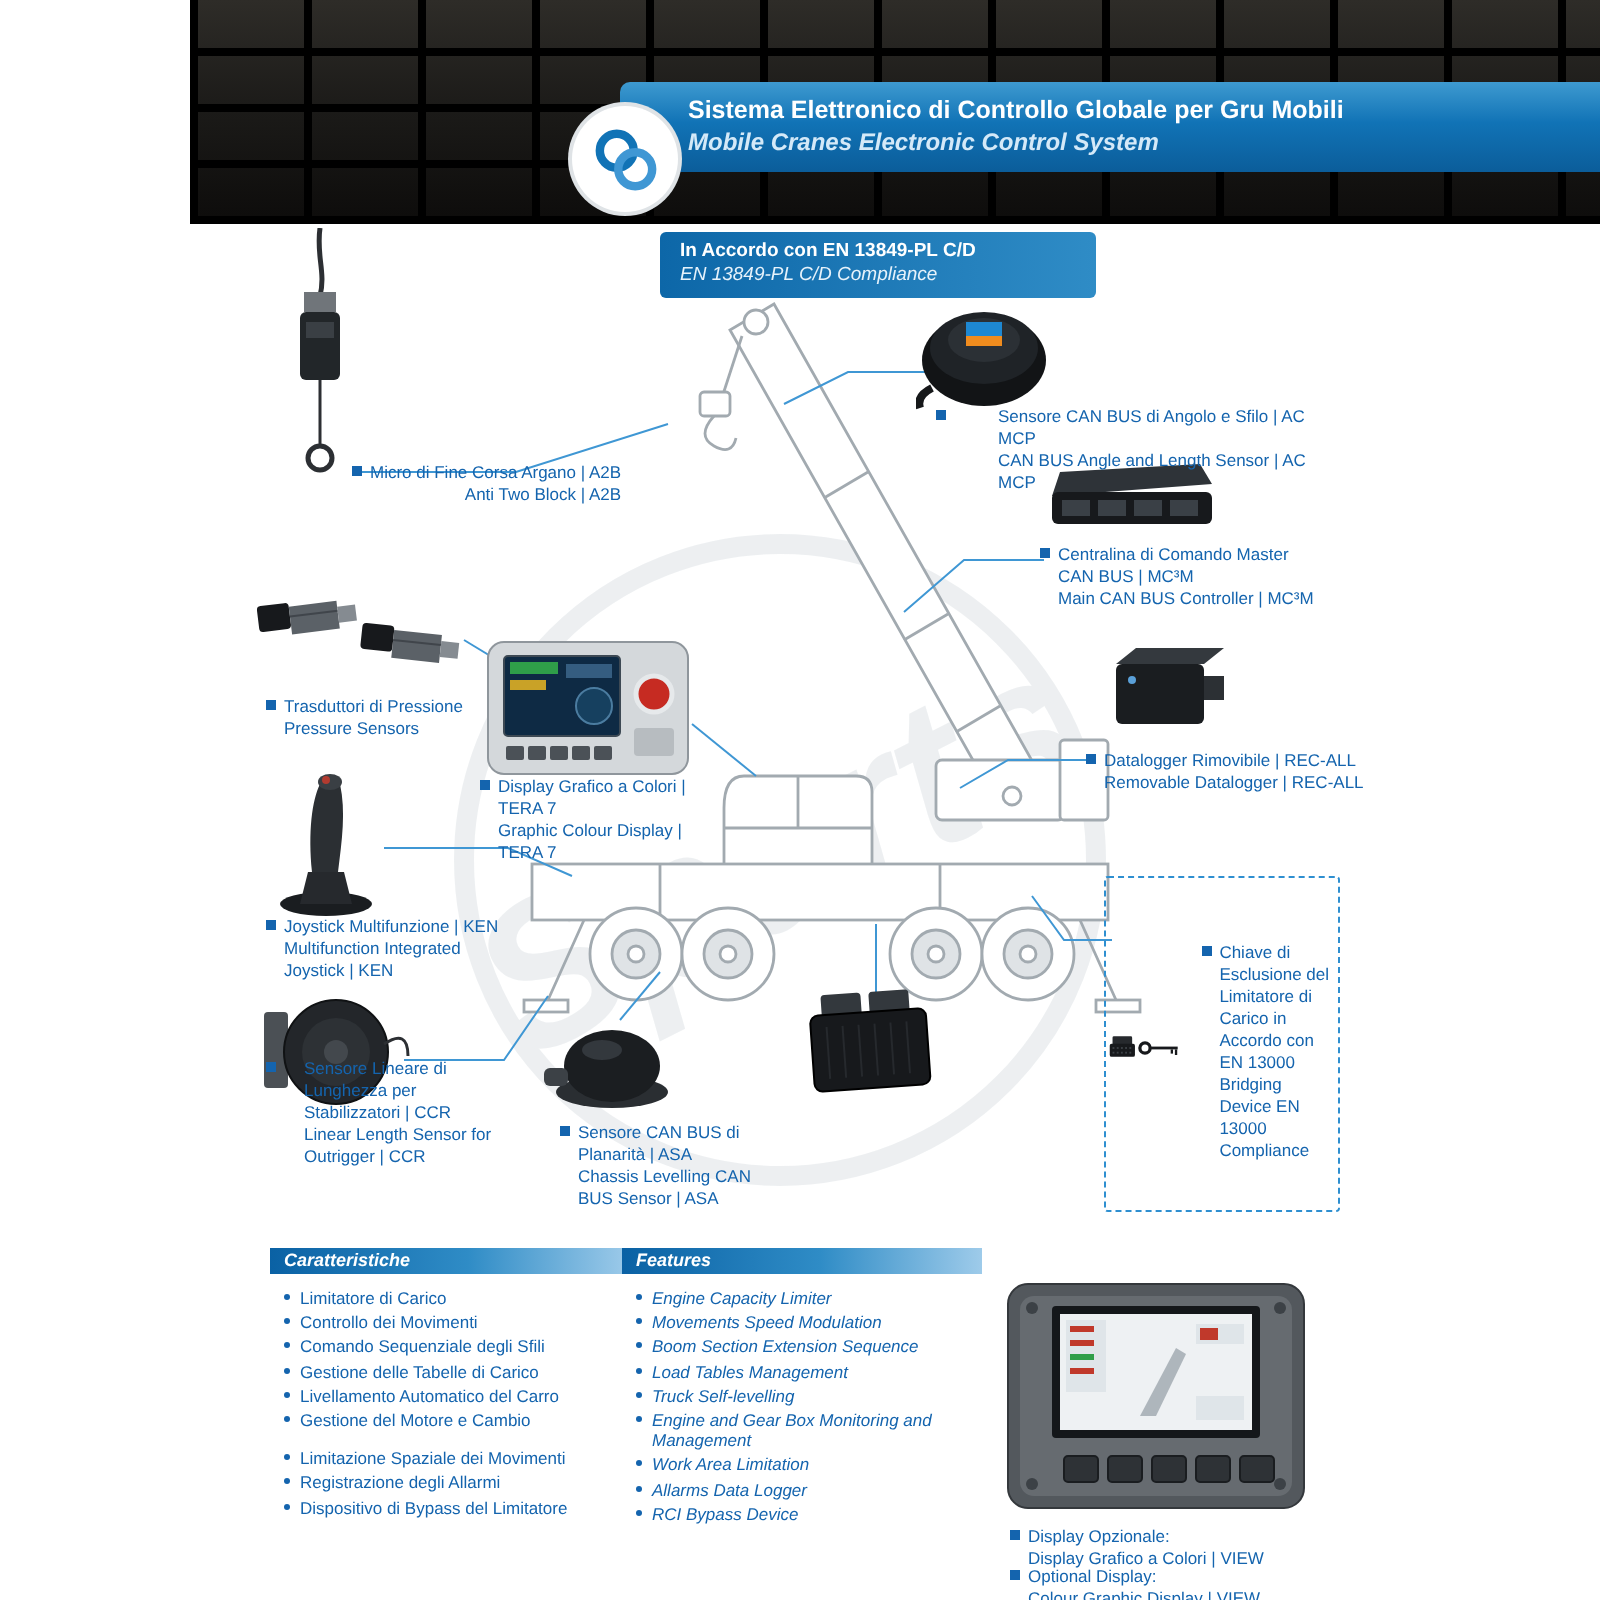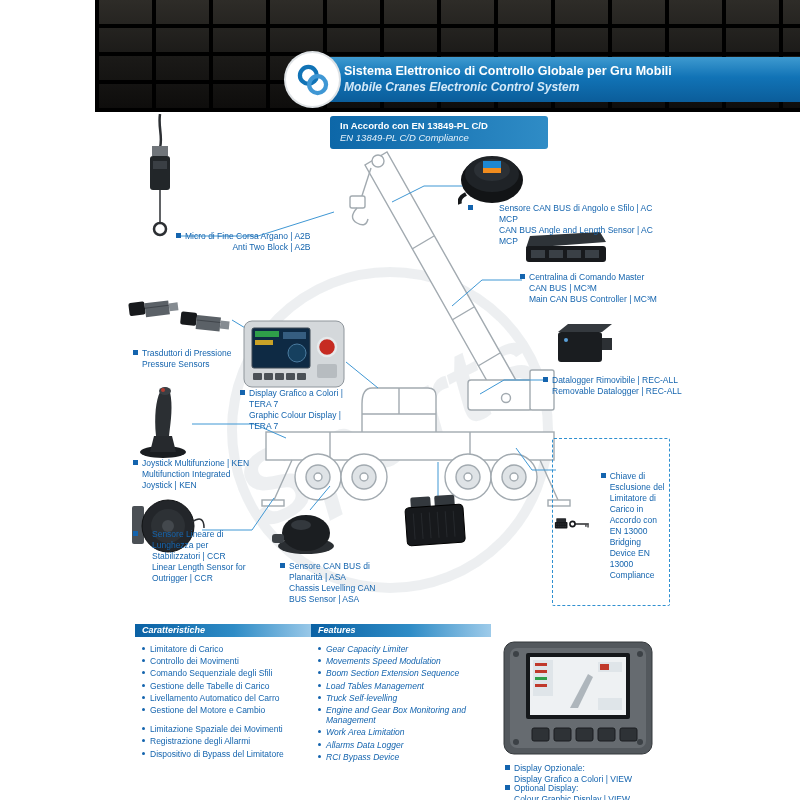--- a/index.html
+++ b/index.html
@@ -11,21 +11,21 @@
     position:absolute; left:95px; top:0; width:705px; height:112px;
     background-color:#060606;
     background-image:
       repeating-linear-gradient(90deg, #000 0 4px, transparent 4px 57px),
       repeating-linear-gradient(0deg, #000 0 4px, transparent 4px 28px),
       linear-gradient(180deg, #2e2c28 0%, #1b1a18 50%, #0d0c0b 100%);
   }
 
   
   .banner {
-    position:absolute; left:310px; top:57px; width:490px; height:45px;
+    position:absolute; left:310px; top:41px; width:490px; height:45px;
     background:linear-gradient(180deg,#3e9ad0 0%, #1173b6 45%, #0b5d9a 100%);
     border-radius:5px 0 0 5px; padding:7px 8px 0 34px;
   }
   .banner .t1 { color:#ffffff; font-weight:bold; font-size:12.5px; white-space:nowrap; }
   .banner .t2 { color:#d4e9f8; font-weight:bold; font-style:italic; font-size:12px; margin-top:2px; }
 
   .logo {
     position:absolute; left:286px; top:53px; width:53px; height:53px;
     border-radius:50%; background:#fff; box-shadow:0 0 0 2px #dfe3e6;
     display:flex; align-items:center; justify-content:center; z-index:3;
@@ -434,21 +434,21 @@
       </div>
     <div class="item">
         <span class="dot"></span>
         <span>Dispositivo di Bypass del Limitatore</span>
       </div>
   </div>
 
   <div class="flist en" style="left:318px; top:644px;">
     <div class="item">
         <span class="dot"></span>
-        <span>Gear Capacity Limiter</span>
+        <span>Engine Capacity Limiter</span>
       </div>
     <div class="item">
         <span class="dot"></span>
         <span>Movements Speed Modulation</span>
       </div>
     <div class="item">
         <span class="dot"></span>
         <span>Boom Section Extension Sequence</span>
       </div>
     <div class="item">

